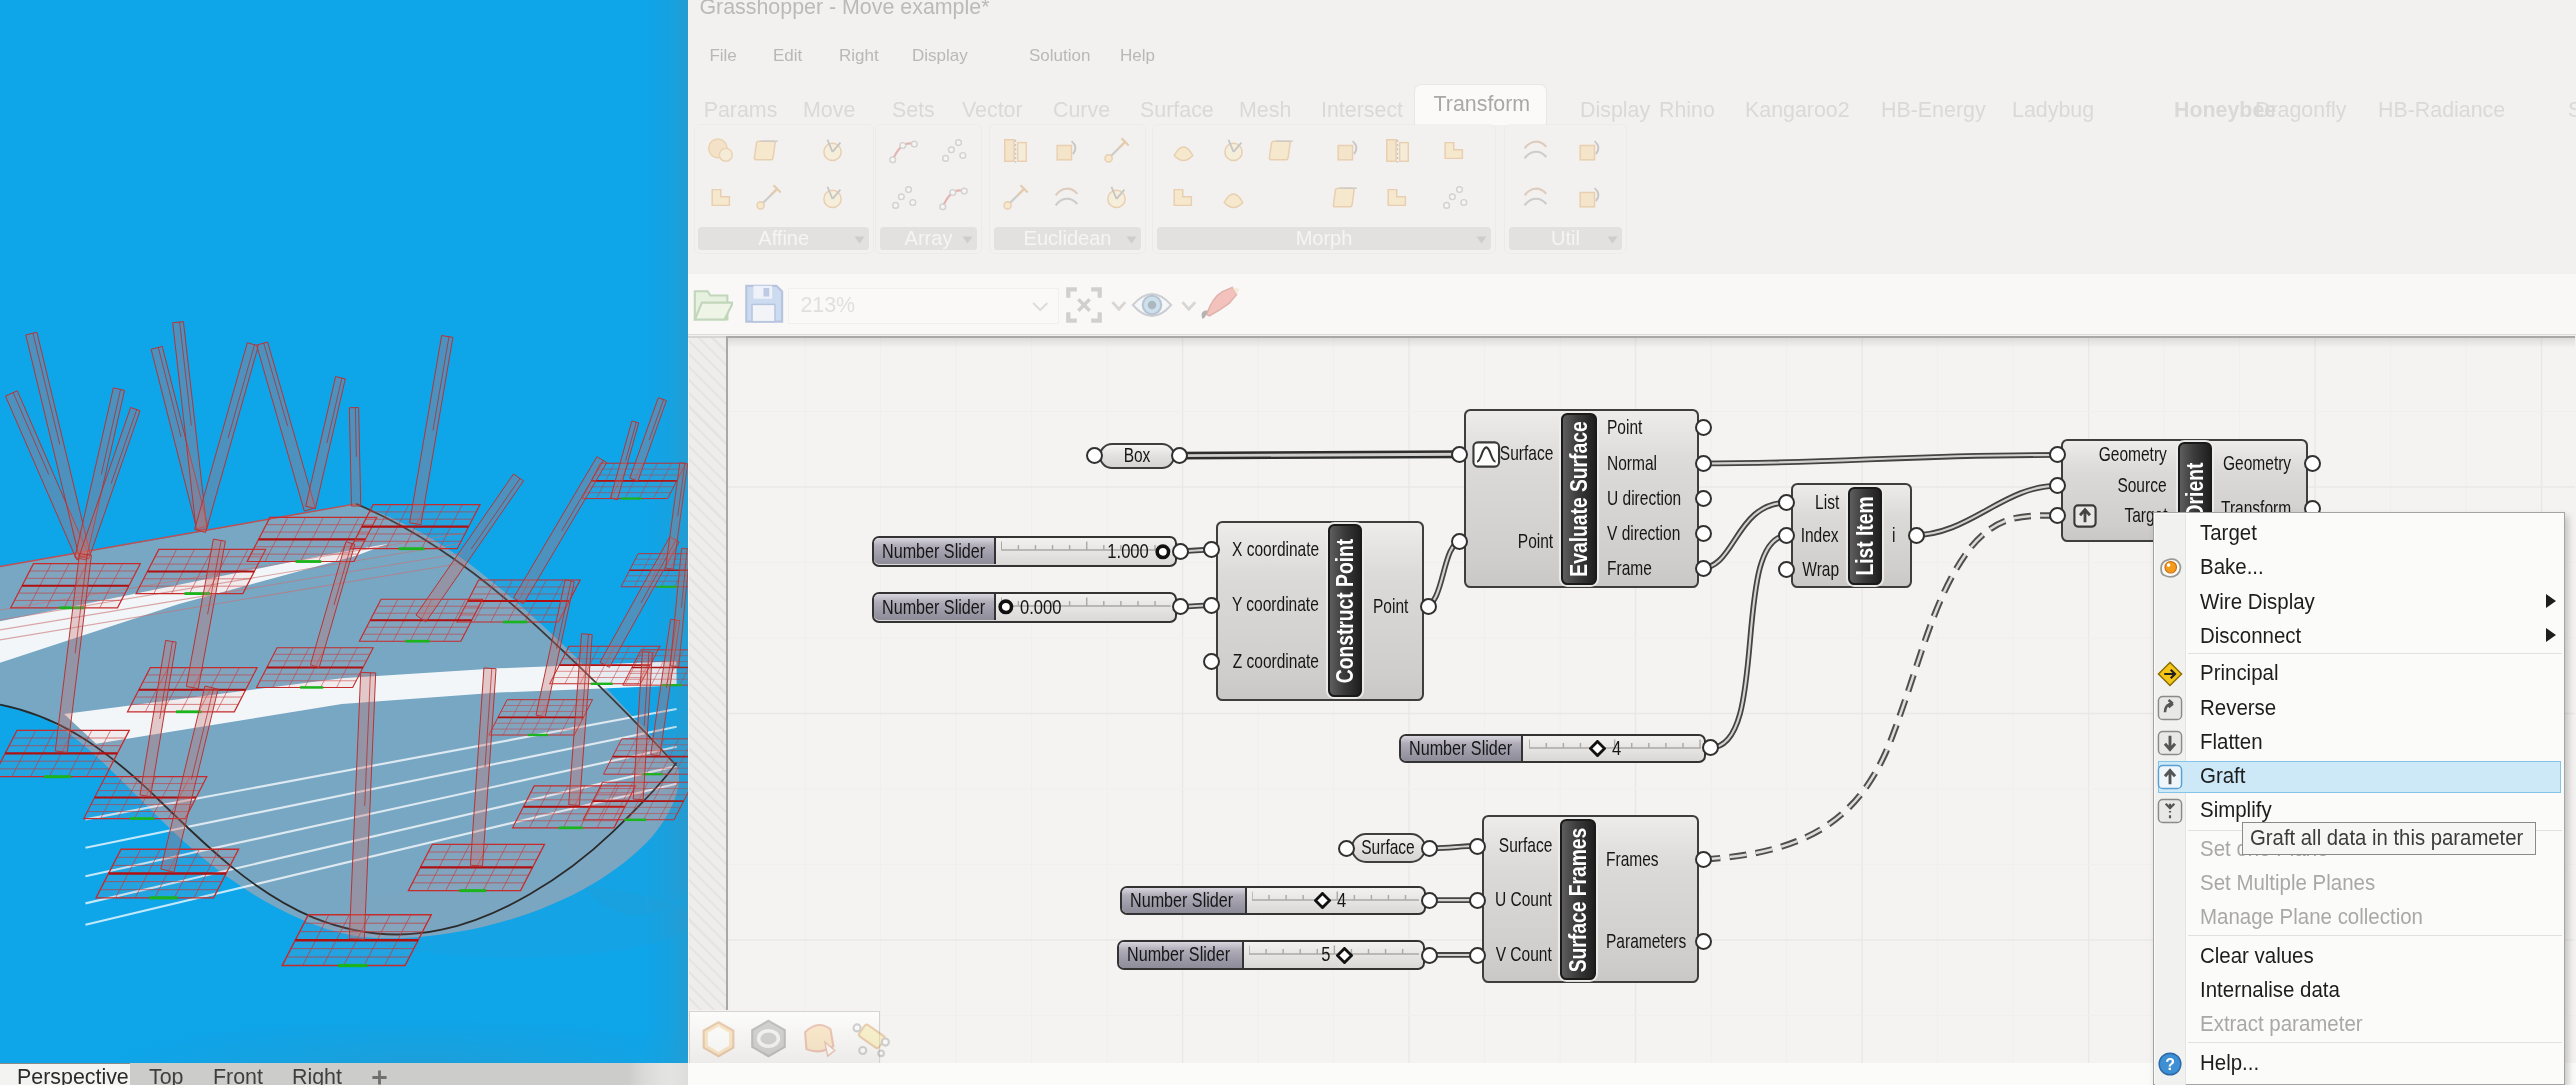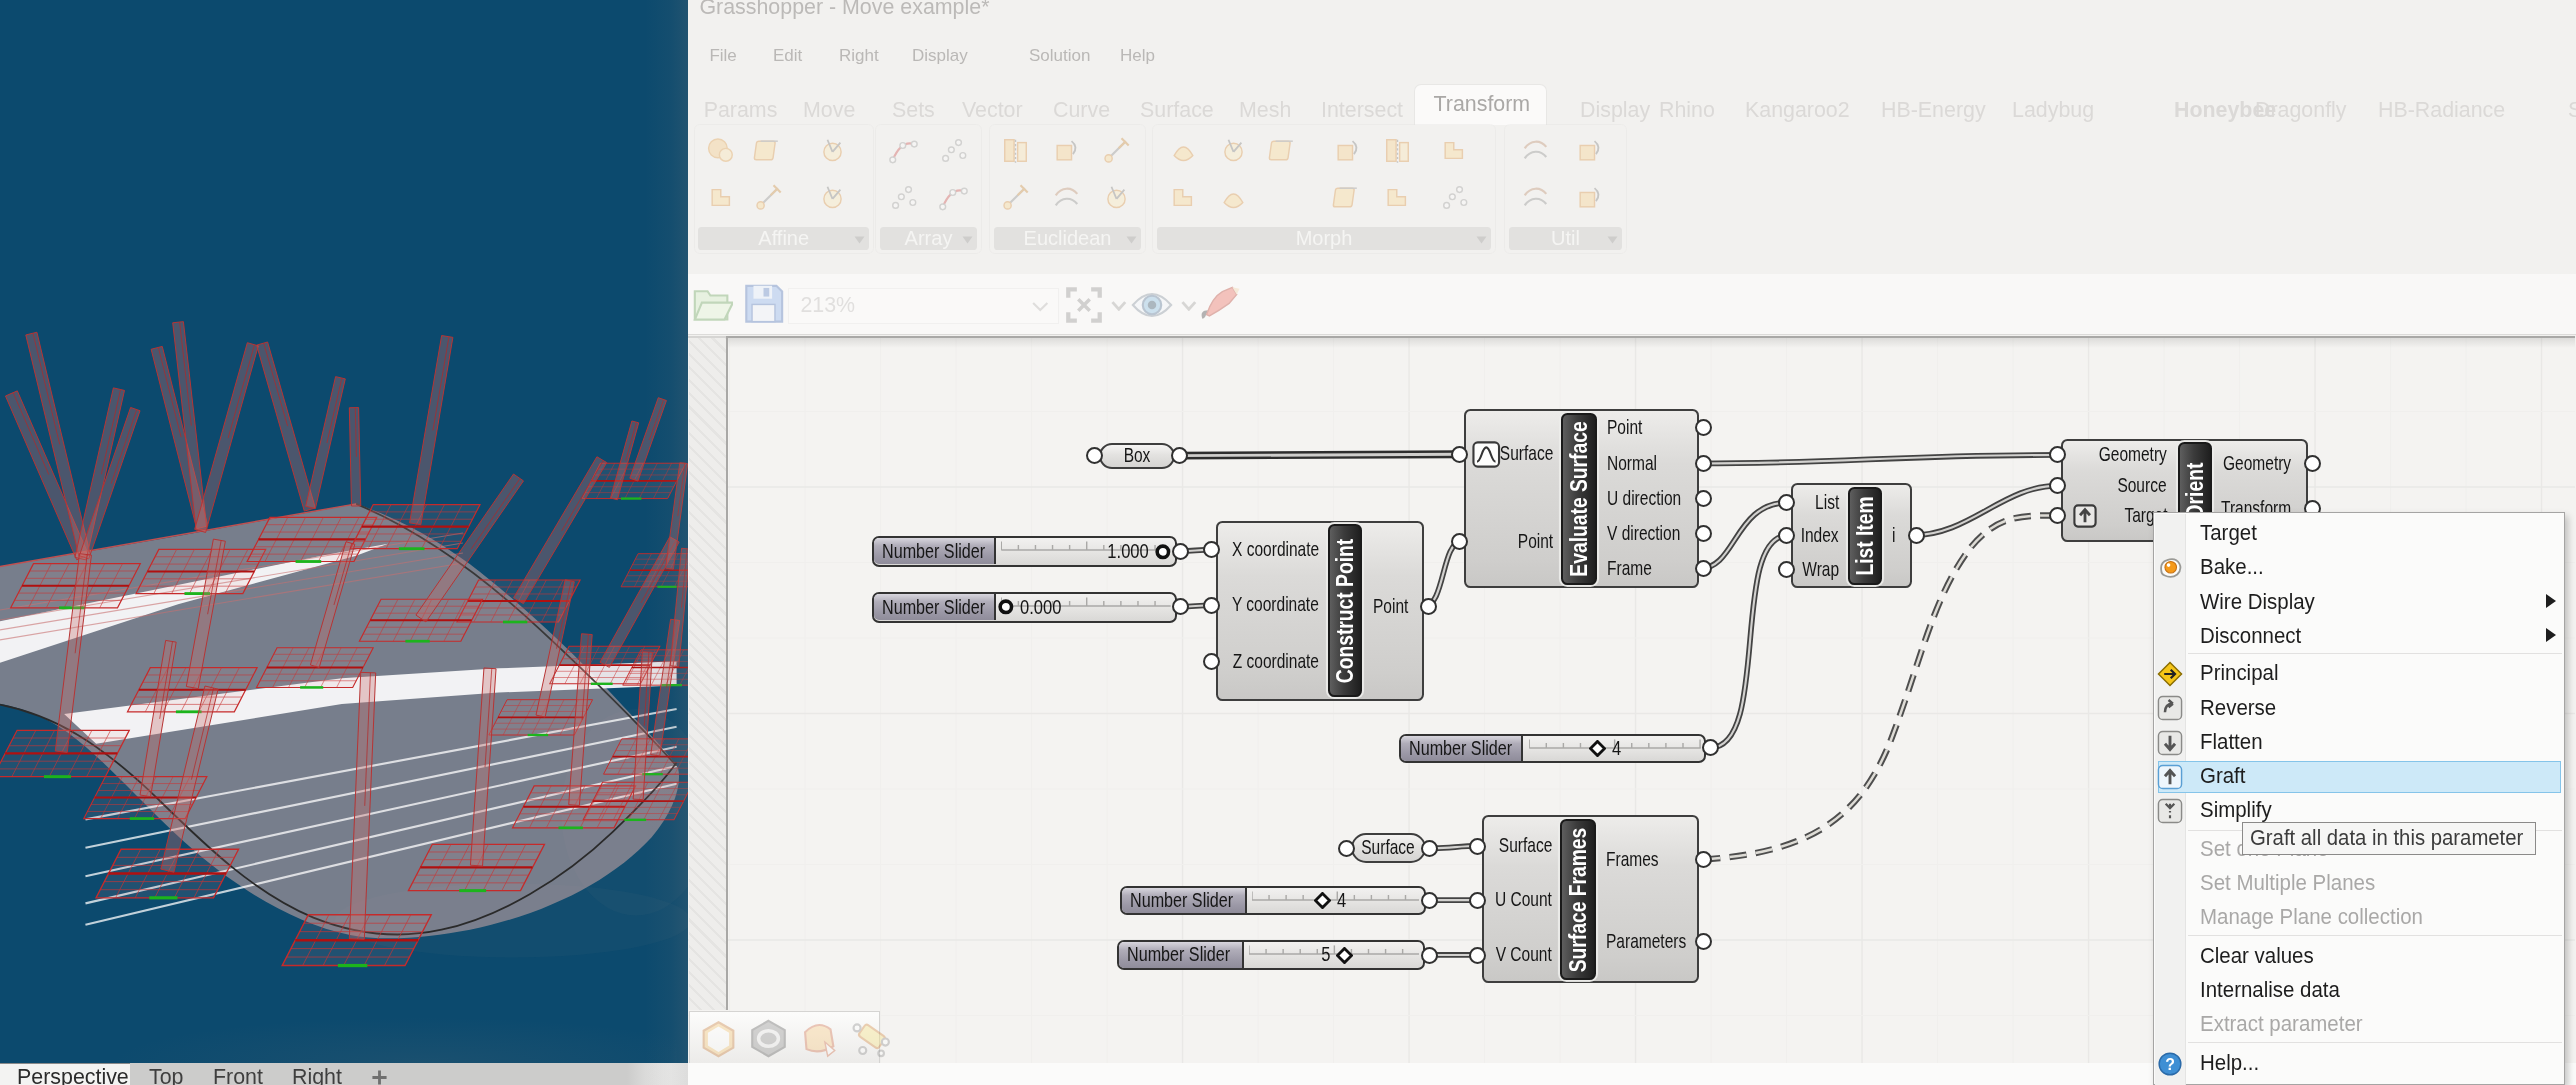--- a/index.html
+++ b/index.html
@@ -1,19 +1,19 @@
 <!DOCTYPE html>
 <html style="font-size:11.4px"><head>
 <meta charset="utf-8">
 <style>
   * { margin:0; padding:0; box-sizing:border-box; }
   html,body { width:2576px; height:1086px; background:#ffffff; font-family:"Liberation Sans", sans-serif; overflow:hidden; }
   #stage { position:absolute; left:0; top:0; width:2576px; height:1086px; overflow:hidden; }
   .abs { position:absolute; }
-  #vp { left:0; top:0; width:688px; height:1086px; background:#0c4a6e; }
+  #vp { left:0; top:0; width:688px; height:1086px; background:#0ea5e9; }
   #vptabs { left:0; top:1063px; width:688px; height:23px;
      background:linear-gradient(90deg,#cccccb 0 627px,#e8e8e7 663px,#f6f6f5 688px); }
   #vptabs .tab { position:absolute; top:2.1px; height:22px; color:#3f3f3f; font-size:21.4px; }
   #vptabs #activetab { position:absolute; left:0; top:0; width:130px; height:23px; background:#f3f3f2; border-top:1.4px solid #8a8a8a; }
   #ghshadow { left:645px; top:0; width:43px; height:1086px; background:linear-gradient(90deg, rgba(120,120,120,0) 0%, rgba(120,120,120,0.08) 60%, rgba(120,120,120,0.20) 100%); }
   #gh { left:688px; top:0; width:1888px; height:1086px; background:#f2f1ef; }
   #ghtitle { left:11.4px; top:-5px; color:#bcbab8; font-size:21.4px; }
   .menuitem { position:absolute; top:46px; color:#bab8b6; font-size:17px; }
   .tabitem { position:absolute; top:98px; color:#dbd9d7; font-size:21.4px; }
   #transformtab { left:726px; top:84px; width:133px; height:41px; background:#fbfaf9; border:1.4px solid #e8e7e5; border-bottom:none; border-radius:7.1px 7.1px 0 0; }

